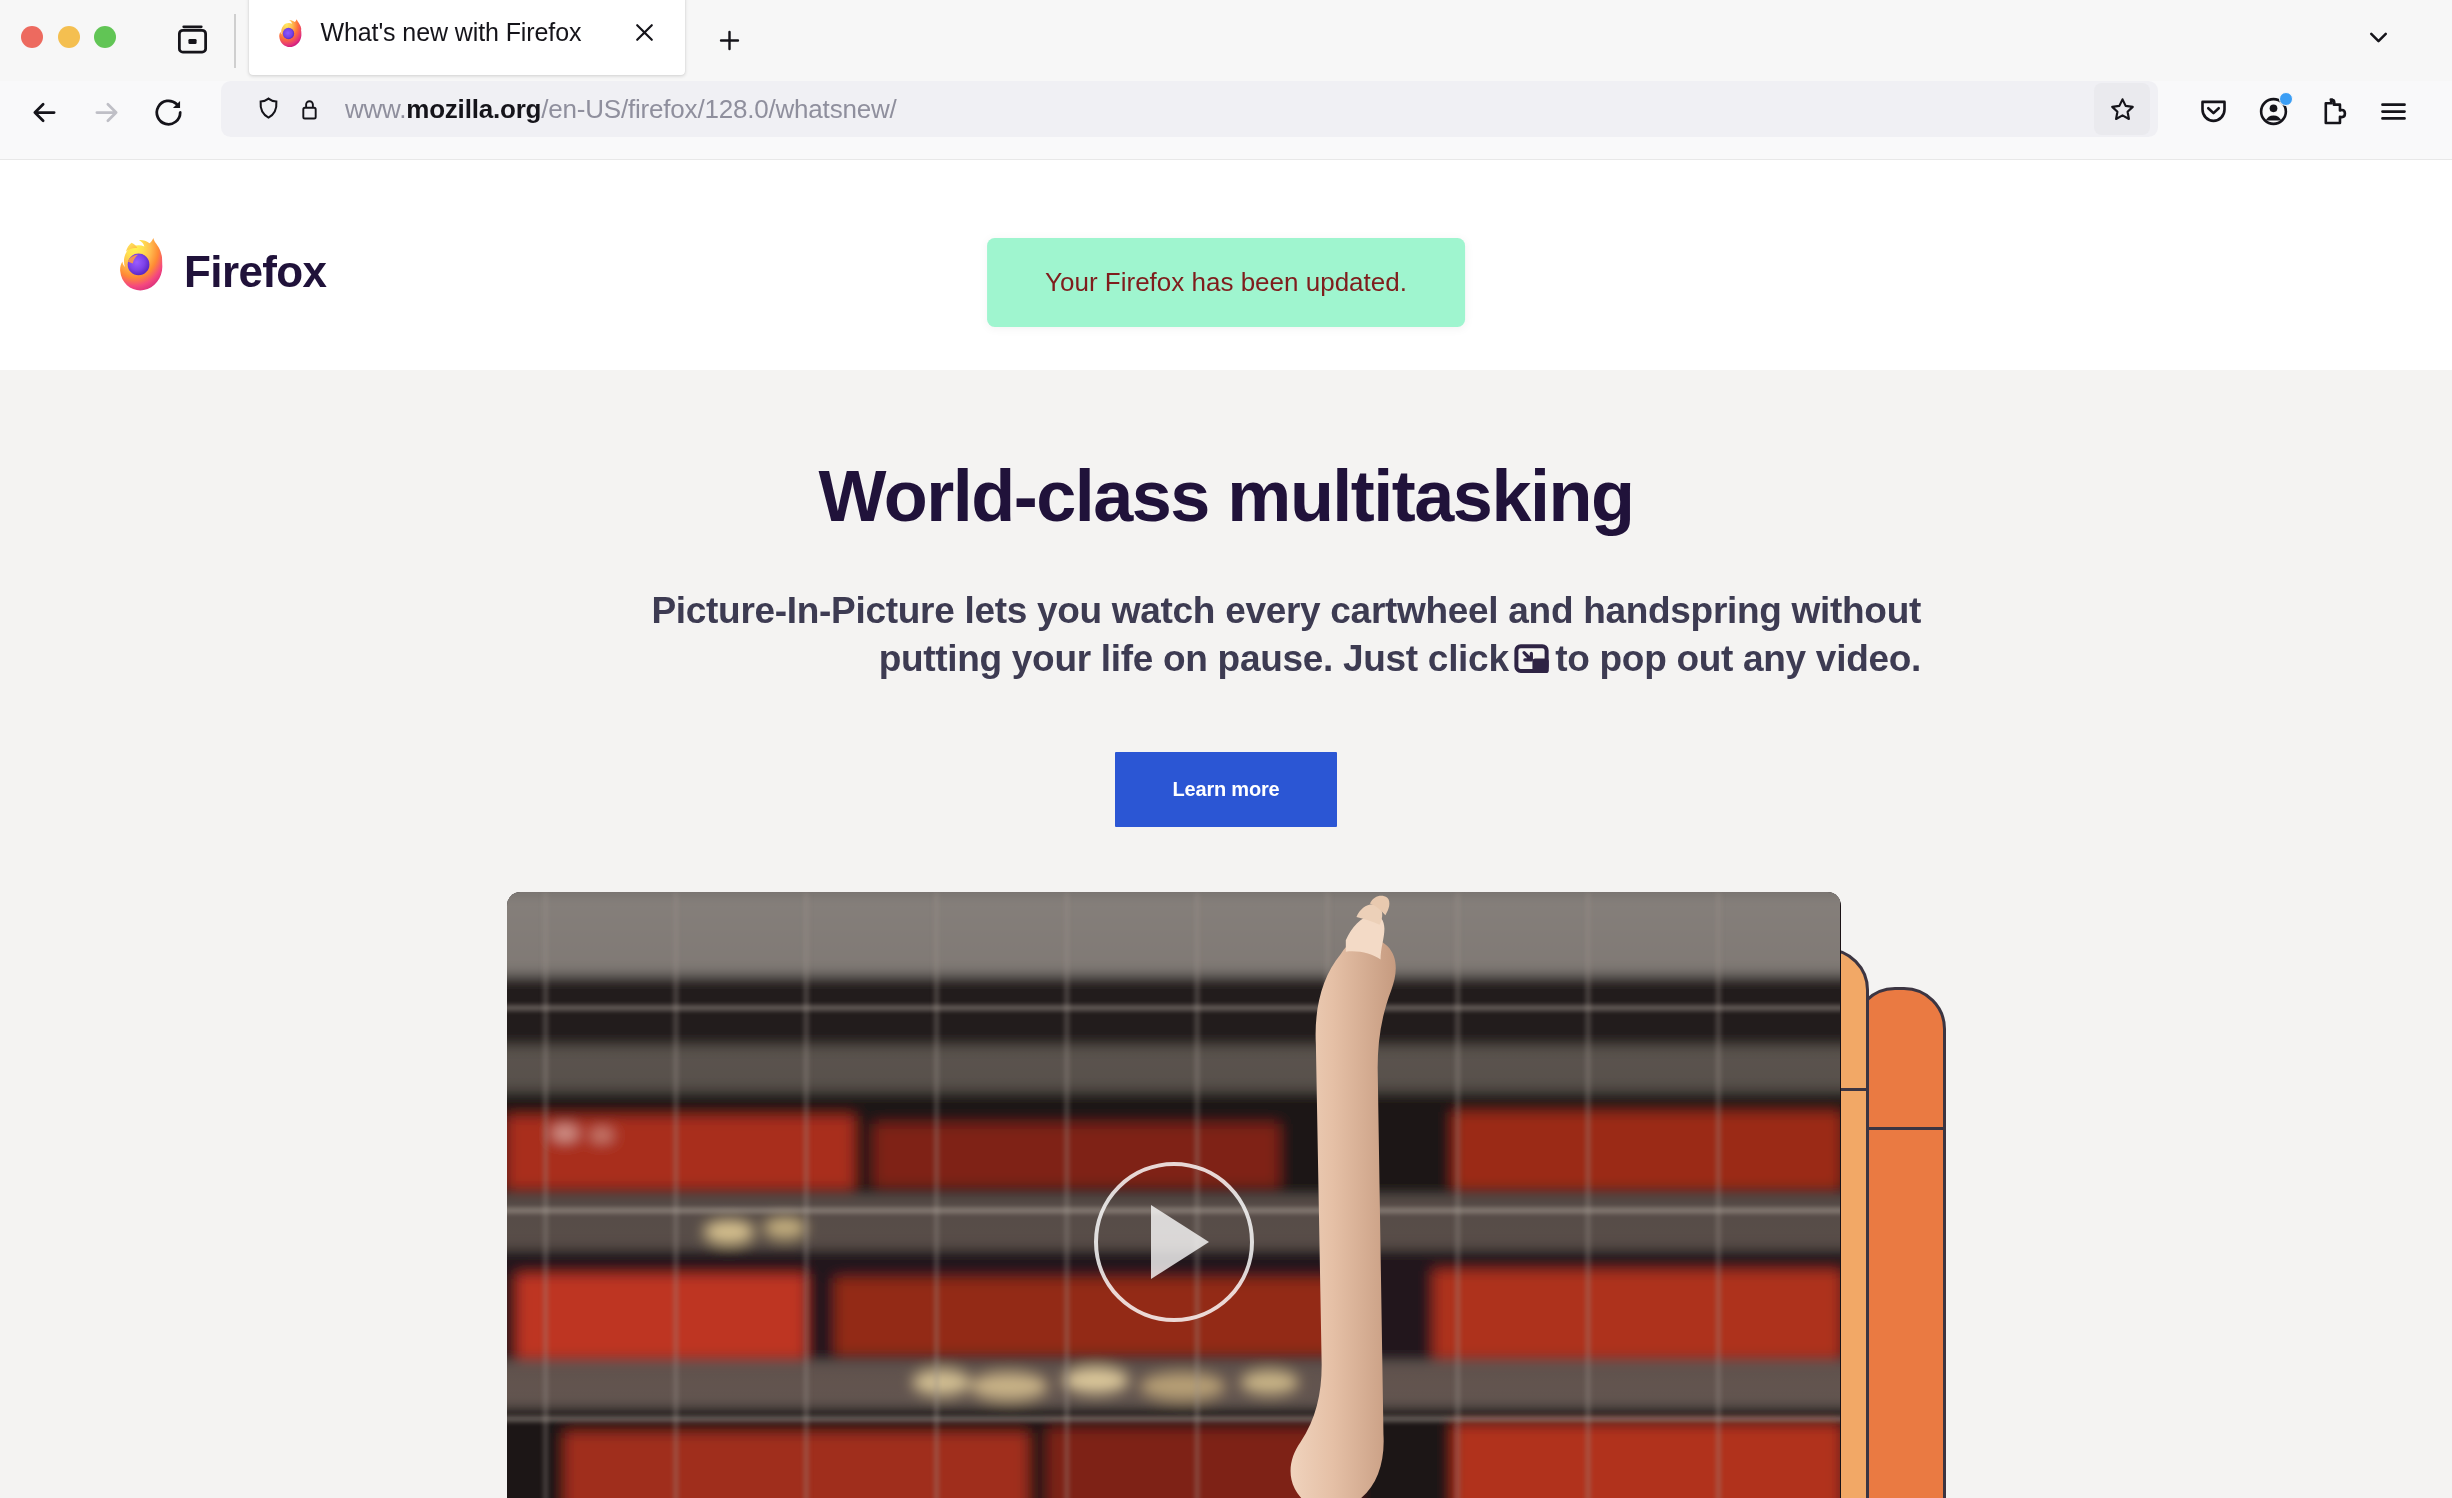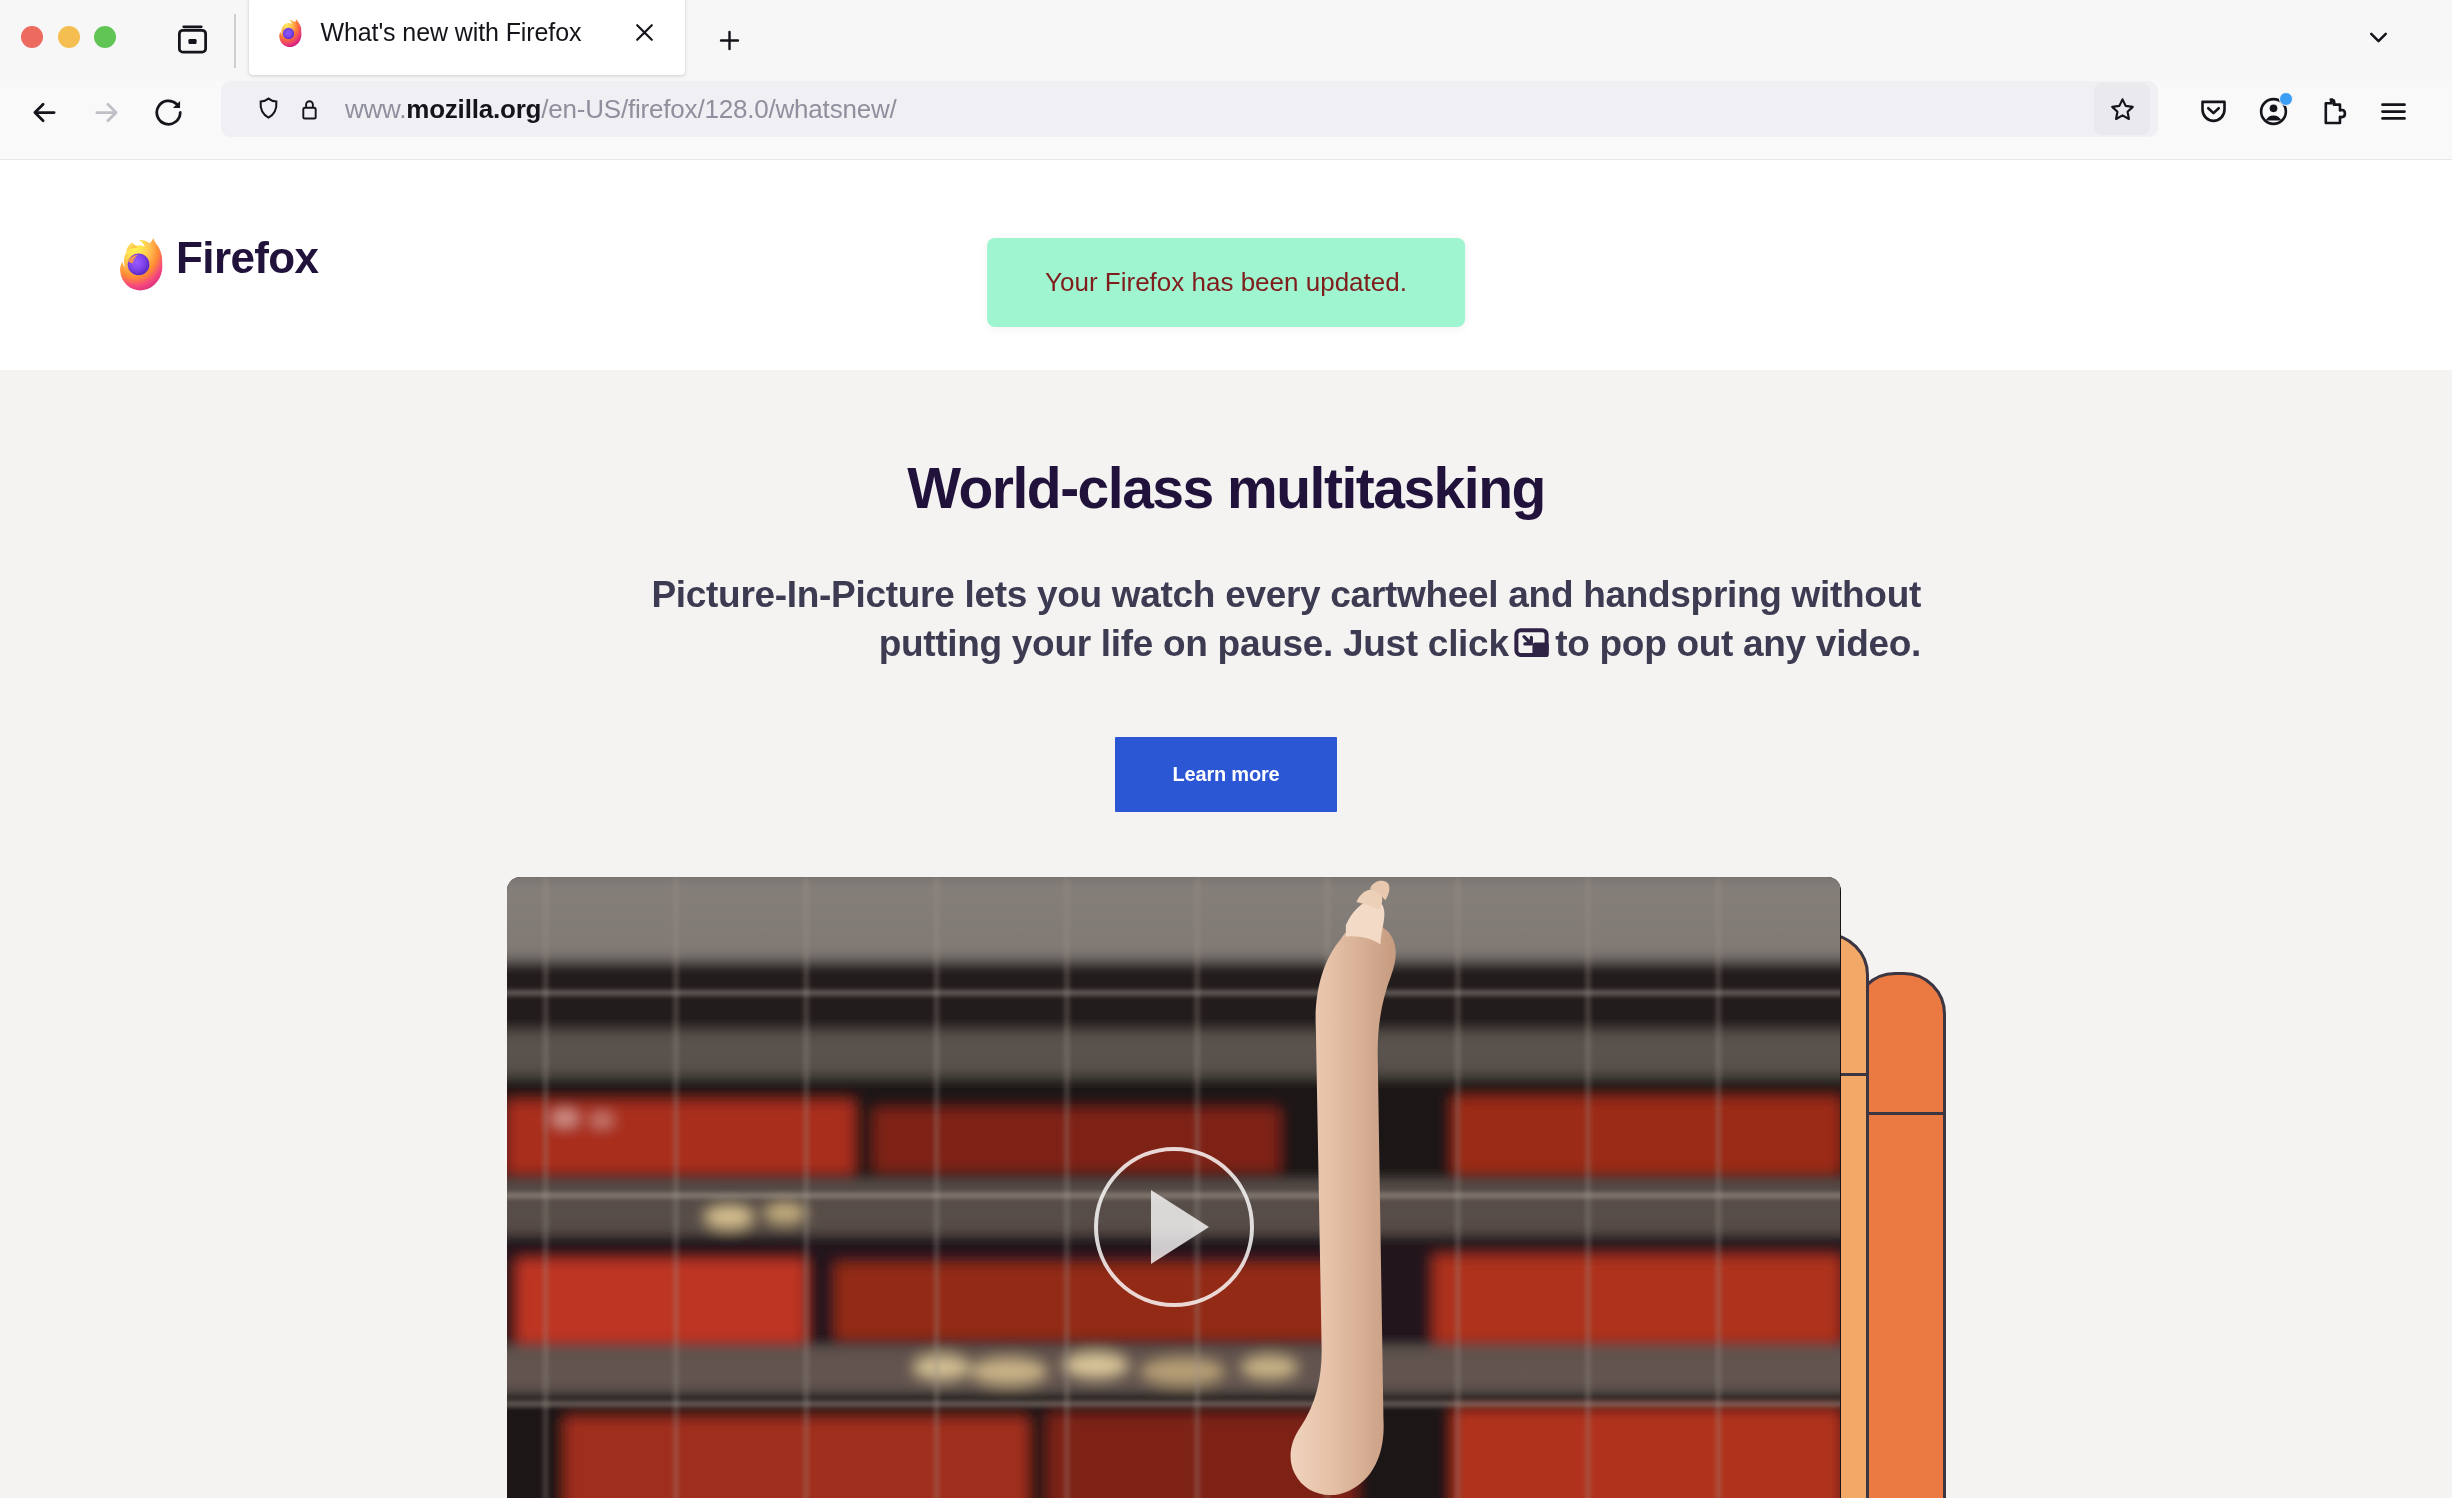--- a/index.html
+++ b/index.html
@@ -109,36 +109,36 @@
   }
 
   
   .page { flex:1; overflow:hidden; background:#f4f3f2; position:relative; }
 
   .page-header {
     height:210px; background:#ffffff;
     display:flex; align-items:center;
     position:relative;
   }
-  .brand { display:flex; align-items:flex-start; gap:7px; margin-left:109px; }
+  .brand { display:flex; align-items:flex-end; gap:15px; margin-left:109px; }
   .brand-word { font-size:44px; font-weight:700; color:#20123a; letter-spacing:-0.6px; }
 
   .update-banner {
     position:absolute; left:50%; transform:translateX(-50%);
     top:78px;
     background:#9ff5cf; border-radius:7.7px;
     padding:29px 58px;
     font-size:26px; color:#7f1d1d;
     white-space:nowrap;
     box-shadow:0 1.9px 9.7px rgba(0,0,0,.05);
   }
 
   .hero { text-align:center; padding-top:89px; }
   .hero h1 {
-    font-size:57px; font-weight:800; color:#20123a;
+    font-size:72px; font-weight:800; color:#20123a;
     letter-spacing:-1.5px; line-height:1.05;
   }
   .hero p {
     margin:52px auto 0; max-width:1390px;
     font-size:37px; line-height:1.32; color:#3d3b52;
     font-weight:700; letter-spacing:-0.3px;text-align:right;
   }
   .pip-inline {
     display:inline-block; vertical-align:-6.8px;
     width:37px; height:37px; margin:0 4.8px;

